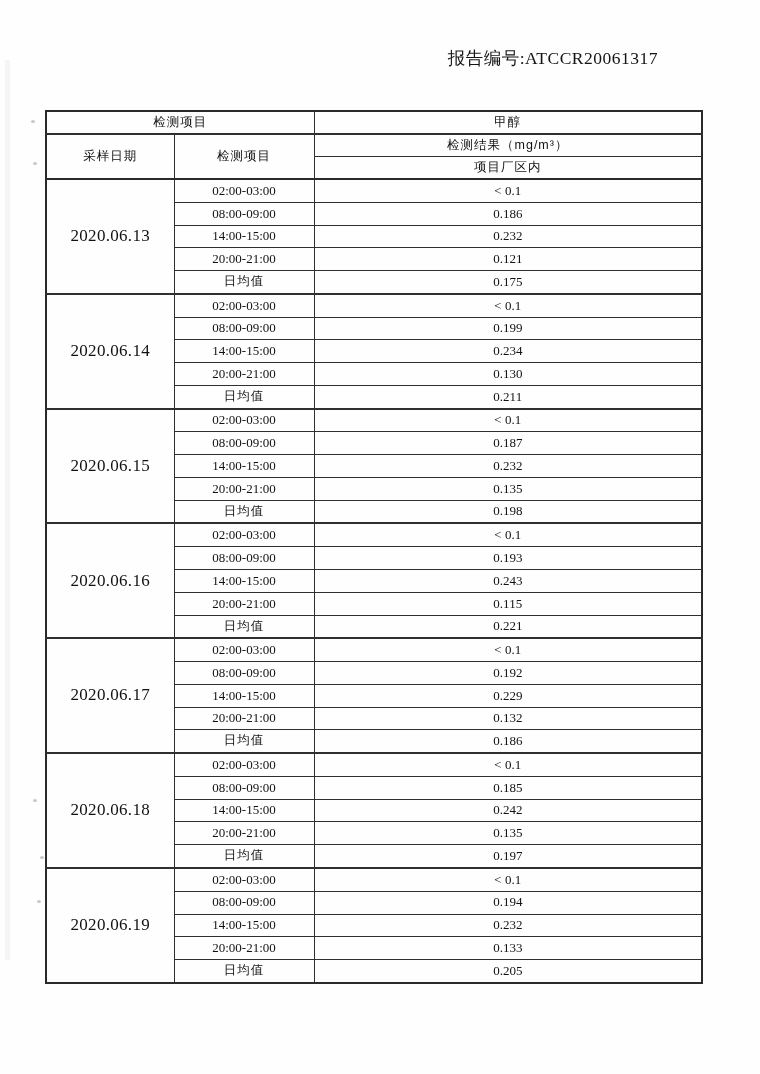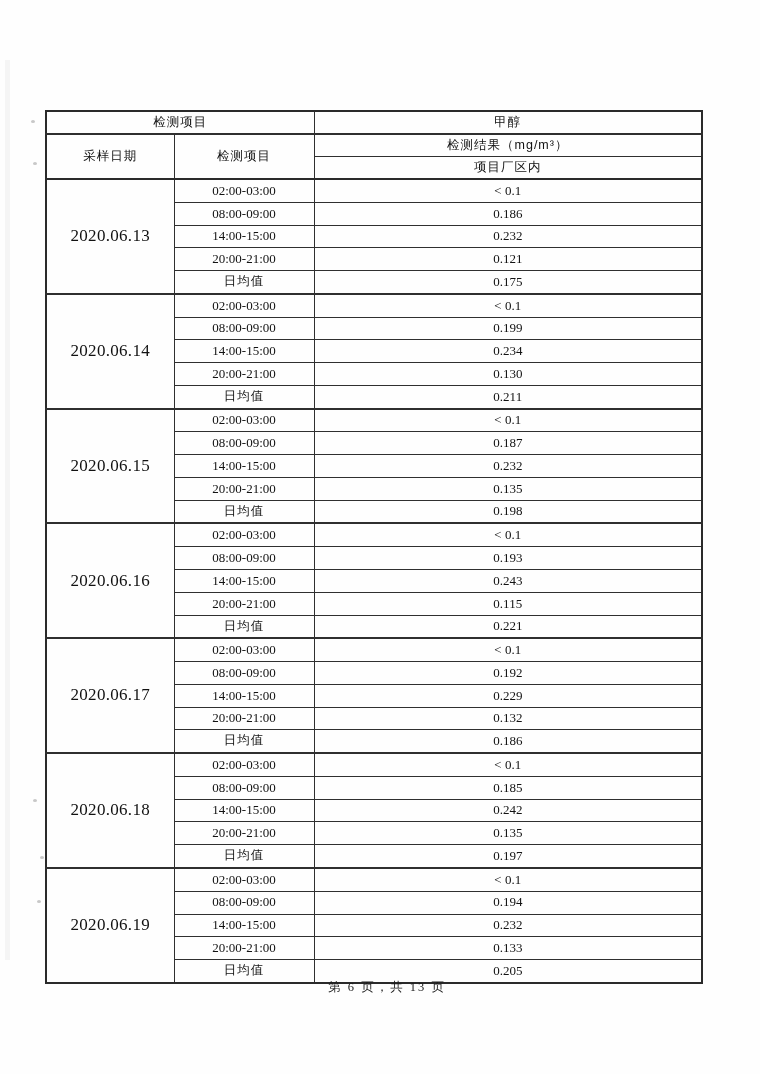--- a/index.html
+++ b/index.html
@@ -110,20 +110,21 @@
 
 <div class="page">
 
   <div class="scan-edge"></div>
   <div class="speck" style="left:31px; top:120px;"></div>
   <div class="speck" style="left:33px; top:162px;"></div>
   <div class="speck" style="left:33px; top:799px;"></div>
   <div class="speck" style="left:40px; top:856px;"></div>
   <div class="speck" style="left:37px; top:900px;"></div>
 
+  <div class="report-no">报告编号:ATCCR20061317</div>
 
 
   <table class="results">
     <colgroup>
       <col class="c-date">
         <col class="c-time">
         <col class="c-val">
     </colgroup>
     <tbody>
       <tr class="hdr hdr-top">
@@ -283,15 +284,14 @@
           <td class="cell time-cell">20:00-21:00</td>
           <td class="cell value-cell">0.133</td>
         </tr>
         <tr>
           <td class="cell time-cell cjk">日均值</td>
           <td class="cell value-cell">0.205</td>
         </tr>
       </tbody>
   </table>
 
-  <div class="footer">第 6 页，共 13 页</div>
 
 </div>
 
 </body></html>

